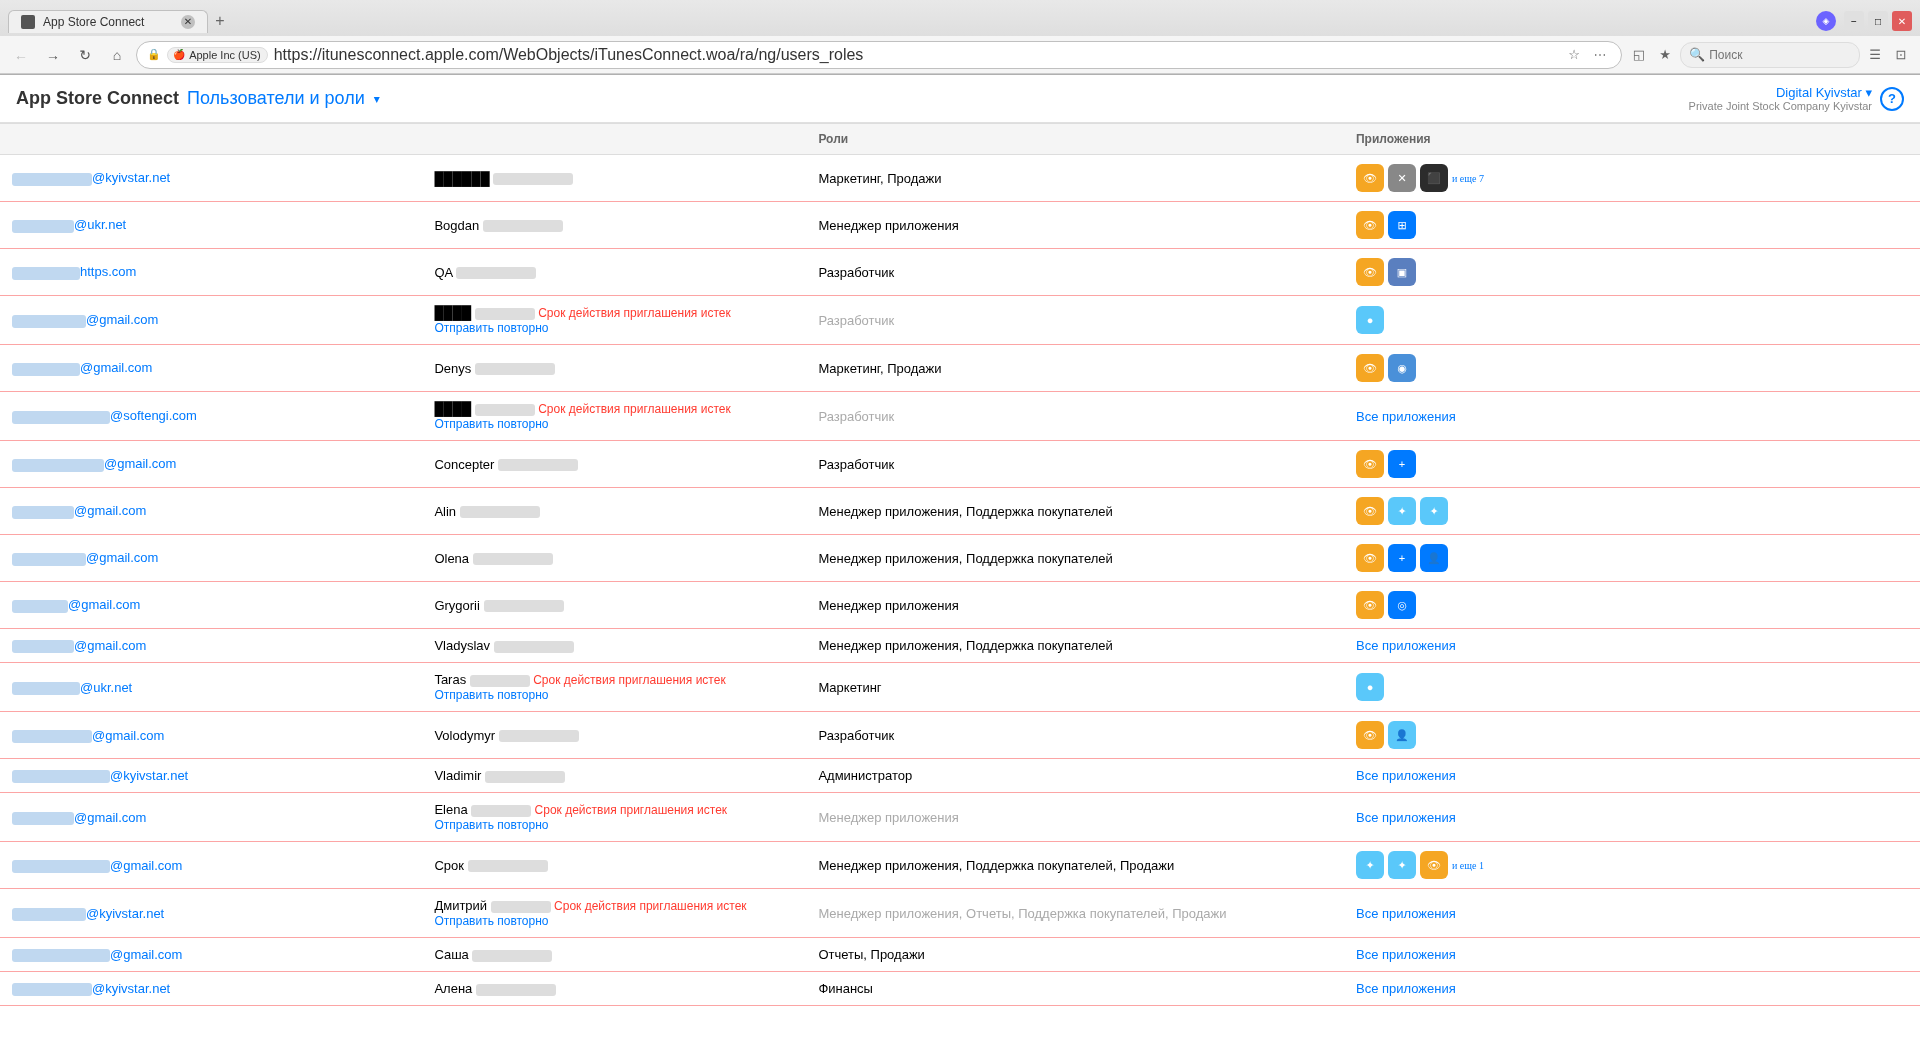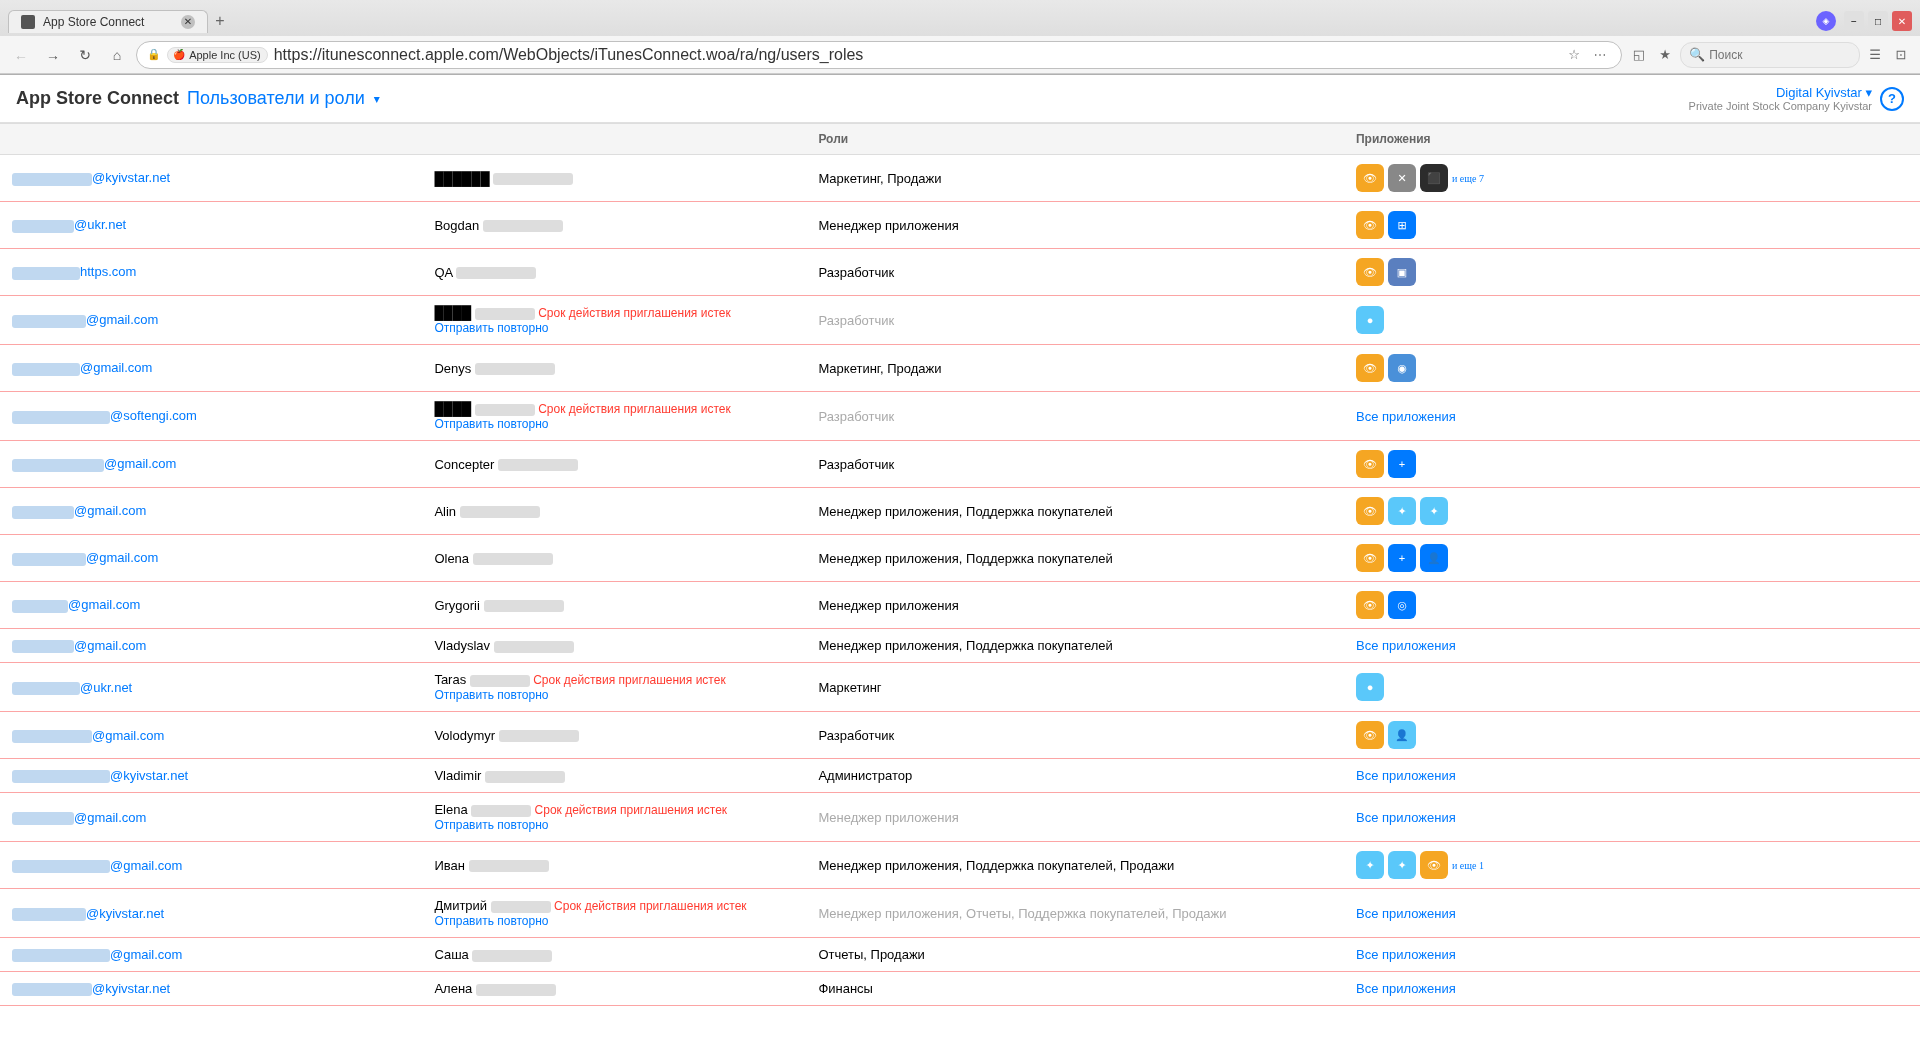--- a/index.html
+++ b/index.html
@@ -394,21 +394,21 @@
           </td>
           <td class="col-roles"><span class="role-muted">Менеджер приложения</span></td>
           <td class="col-apps">
             <div class="app-icons">
               <span class="apps-link">Все приложения</span>
             </div>
           </td>
         </tr>
         <tr>
           <td class="col-email email-cell"><span class="blurred" style="width: 98px;"></span><span>@gmail.com</span></td>
-          <td class="col-name"><span>Иван </span><span class="name-blurred" style="width: 80px;"></span></td>
+          <td class="col-name"><span>Срок </span><span class="name-blurred" style="width: 80px;"></span></td>
           <td class="col-roles"><span>Менеджер приложения, Поддержка покупателей, Продажи</span></td>
           <td class="col-apps">
             <div class="app-icons">
               <div class="app-icon" style="background: rgb(90, 200, 250); color: rgb(255, 255, 255); font-size: 11px;">✦</div>
               <div class="app-icon" style="background: rgb(90, 200, 250); color: rgb(255, 255, 255); font-size: 11px;">✦</div>
               <div class="app-icon" style="background: rgb(245, 166, 35); color: rgb(255, 255, 255); font-size: 11px;">👁</div>
               <span class="more-link">и еще 1</span>
             </div>
           </td>
         </tr>

